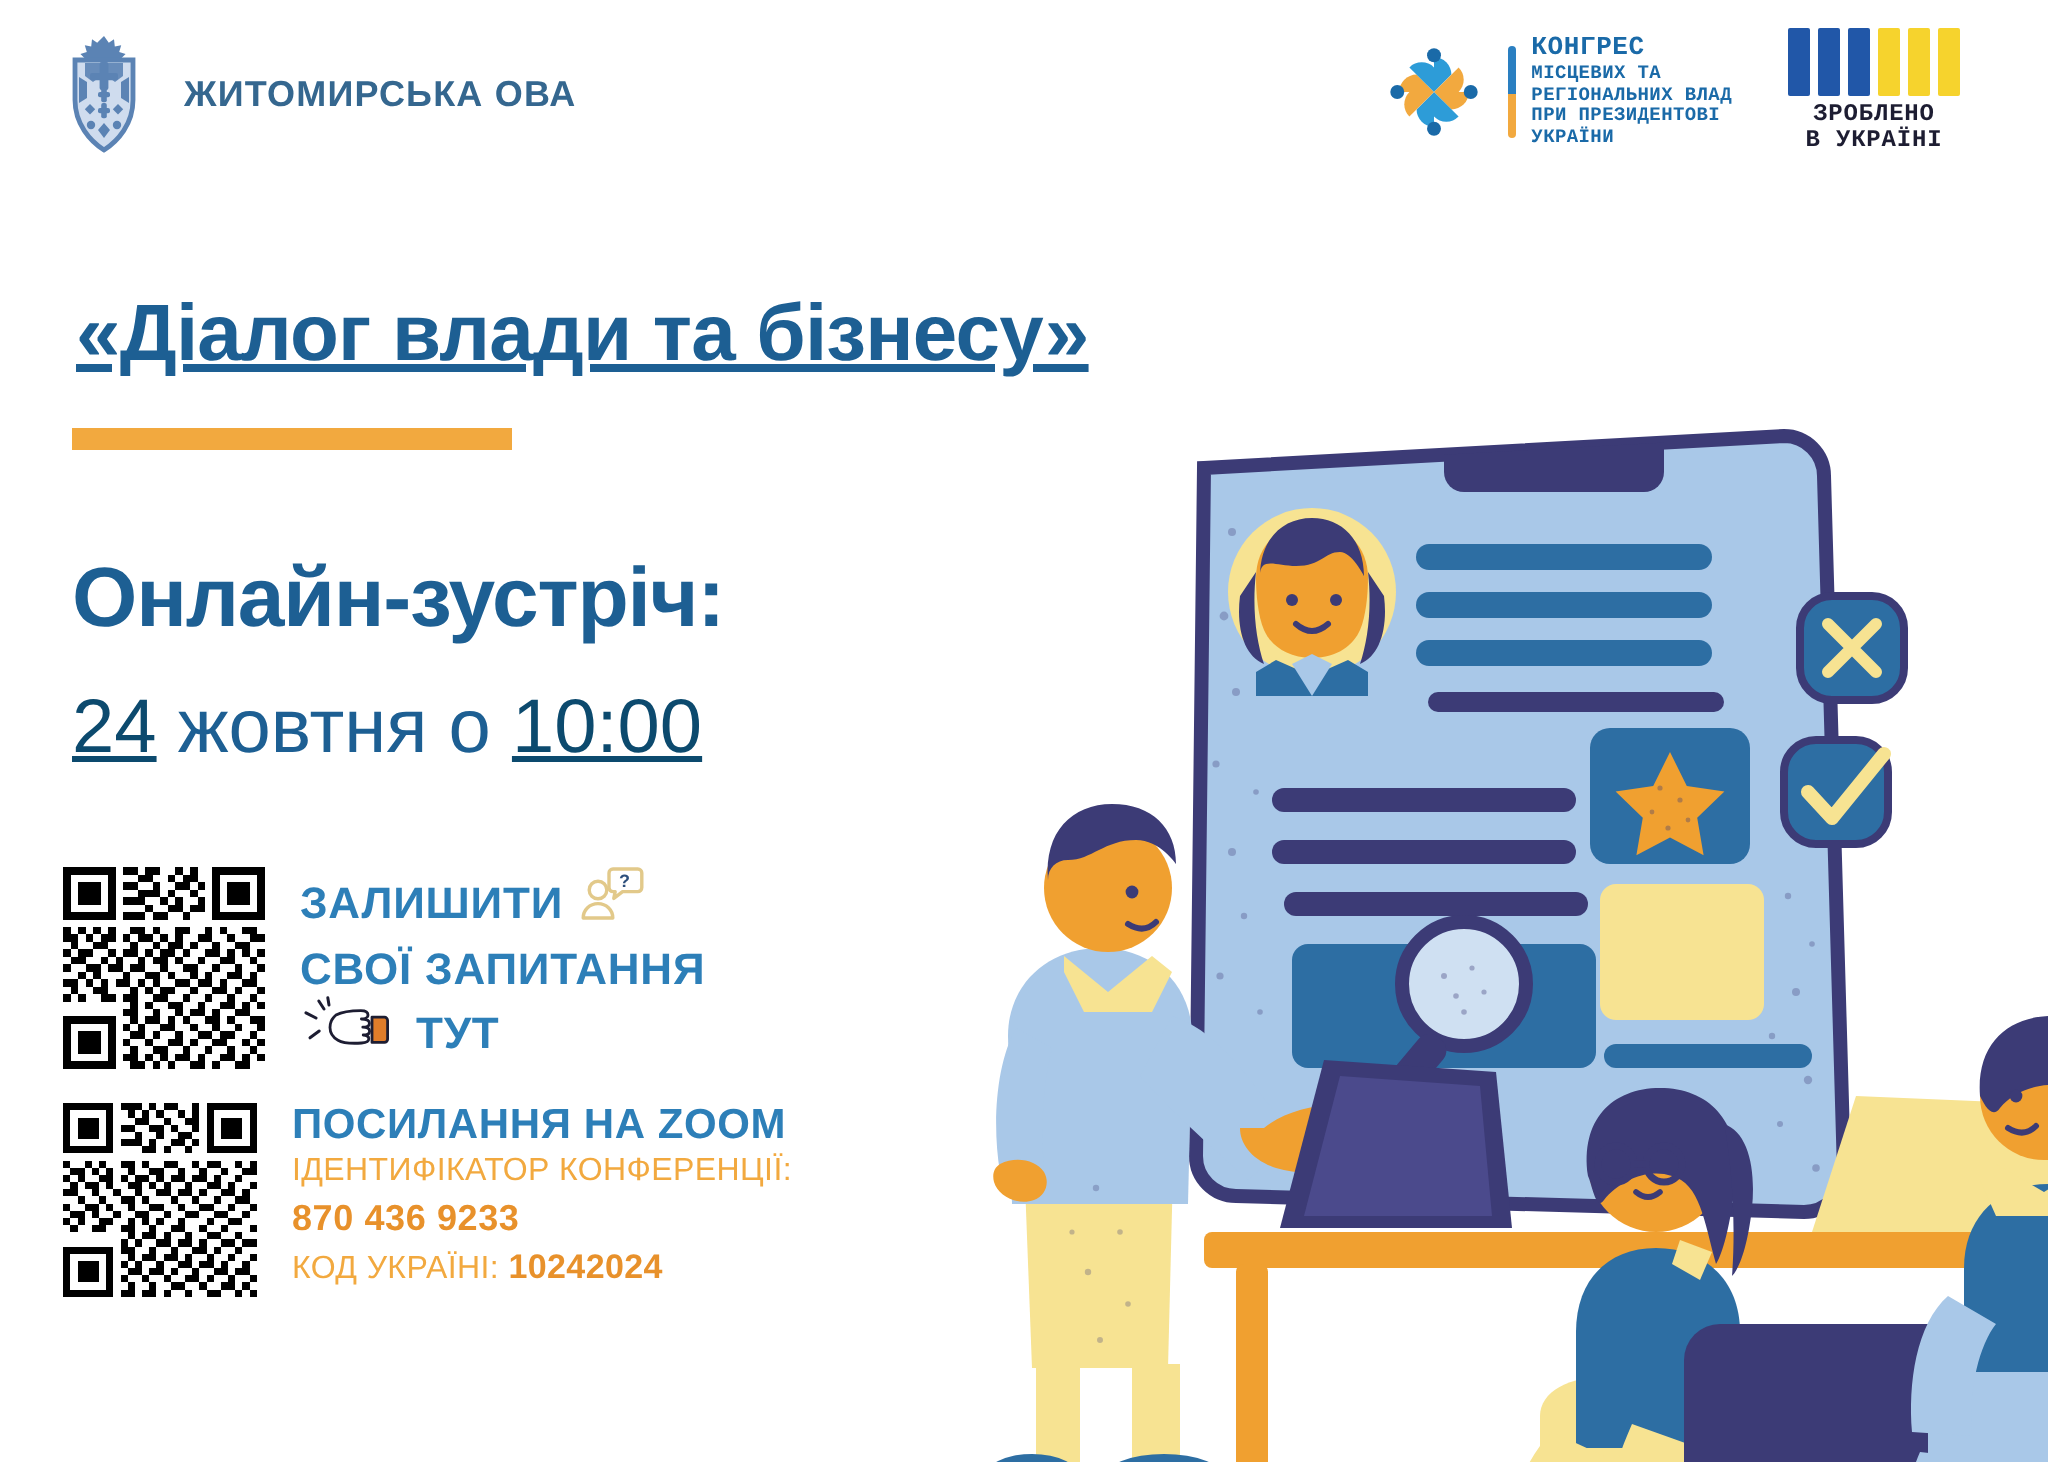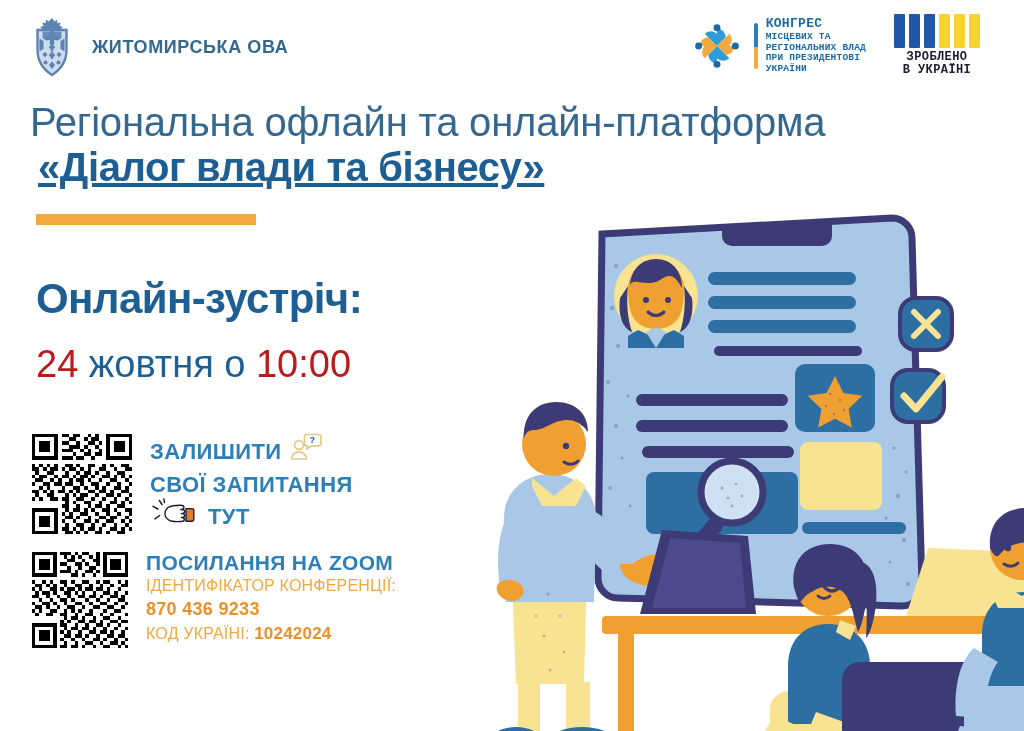--- a/index.html
+++ b/index.html
@@ -47,21 +47,21 @@
   .rule{position:absolute;left:36px;top:214px;width:220px;height:11px;background:#f2a93f;}
 
   .meet-label{
     position:absolute;left:36px;top:275px;
     font-size:42px;font-weight:bold;color:#1d5f93;letter-spacing:-.6px;white-space:nowrap;
   }
   .meet-when{
     position:absolute;left:36px;top:343px;
     font-size:38px;color:#1d5f93;white-space:nowrap;
   }
-  .meet-when .accent{color:#b91c1c;}
+  .meet-when .accent{color:#0c4a6e;text-decoration:underline;}
 
   
   .qr-block{position:absolute;display:flex;align-items:flex-start;gap:14px;}
   .qr1{left:28px;top:430px;}
   .qr2{left:28px;top:548px;}
   .qr{display:block;background:#fff;}
   .qr1 .qr{width:108px;height:108px;}
   .qr2 .qr{width:104px;height:104px;}
 
   .qr-copy{padding-top:2px;}
@@ -160,21 +160,20 @@
           <i style="background:#f6d32d"></i>
           <i style="background:#f6d32d"></i>
       </span>
       <span class="made-text">
         <span>ЗРОБЛЕНО</span>
         <span>В УКРАЇНІ</span>
       </span>
     </div>
   </div>
 
-  <div class="title1">Регіональна офлайн та онлайн-платформа</div>
   <div class="title2">«Діалог влади та бізнесу»</div>
 
   <div class="rule"></div>
 
   <div class="meet-label">Онлайн-зустріч:</div>
   <div class="meet-when"><span class="accent">24</span><span> жовтня о </span><span class="accent">10:00</span></div>
 
   <div class="qr-block qr1">
     <span class="ico">
       <svg class="qr" viewBox="0 0 29 29" shape-rendering="crispEdges">

